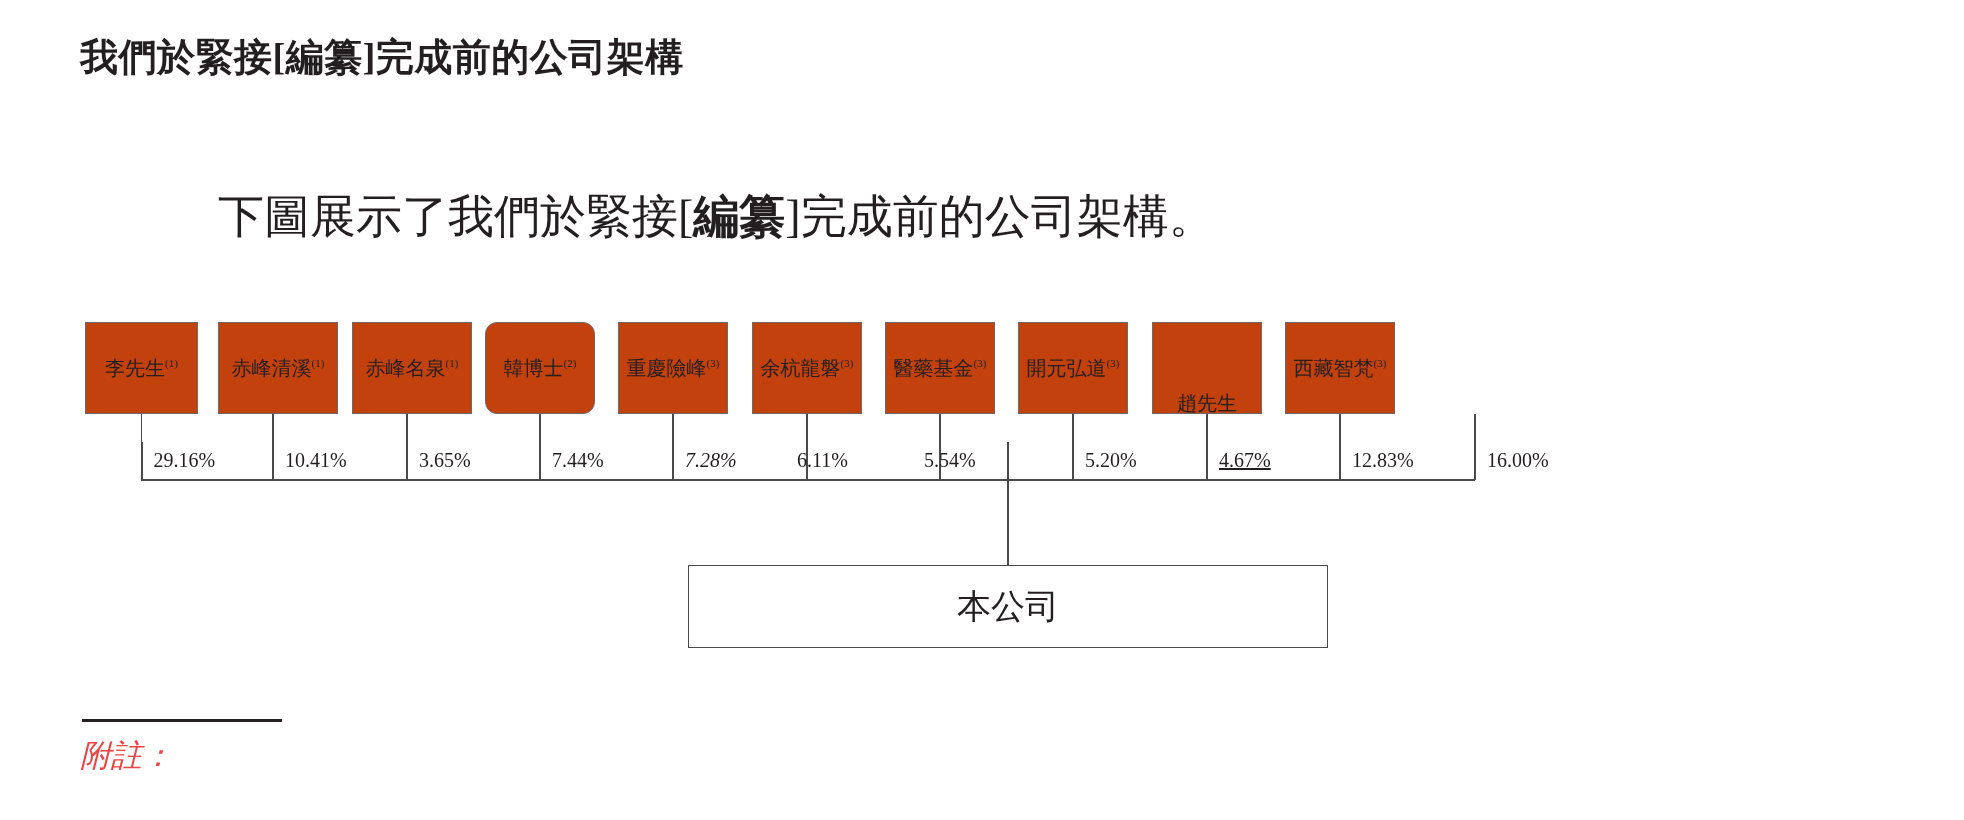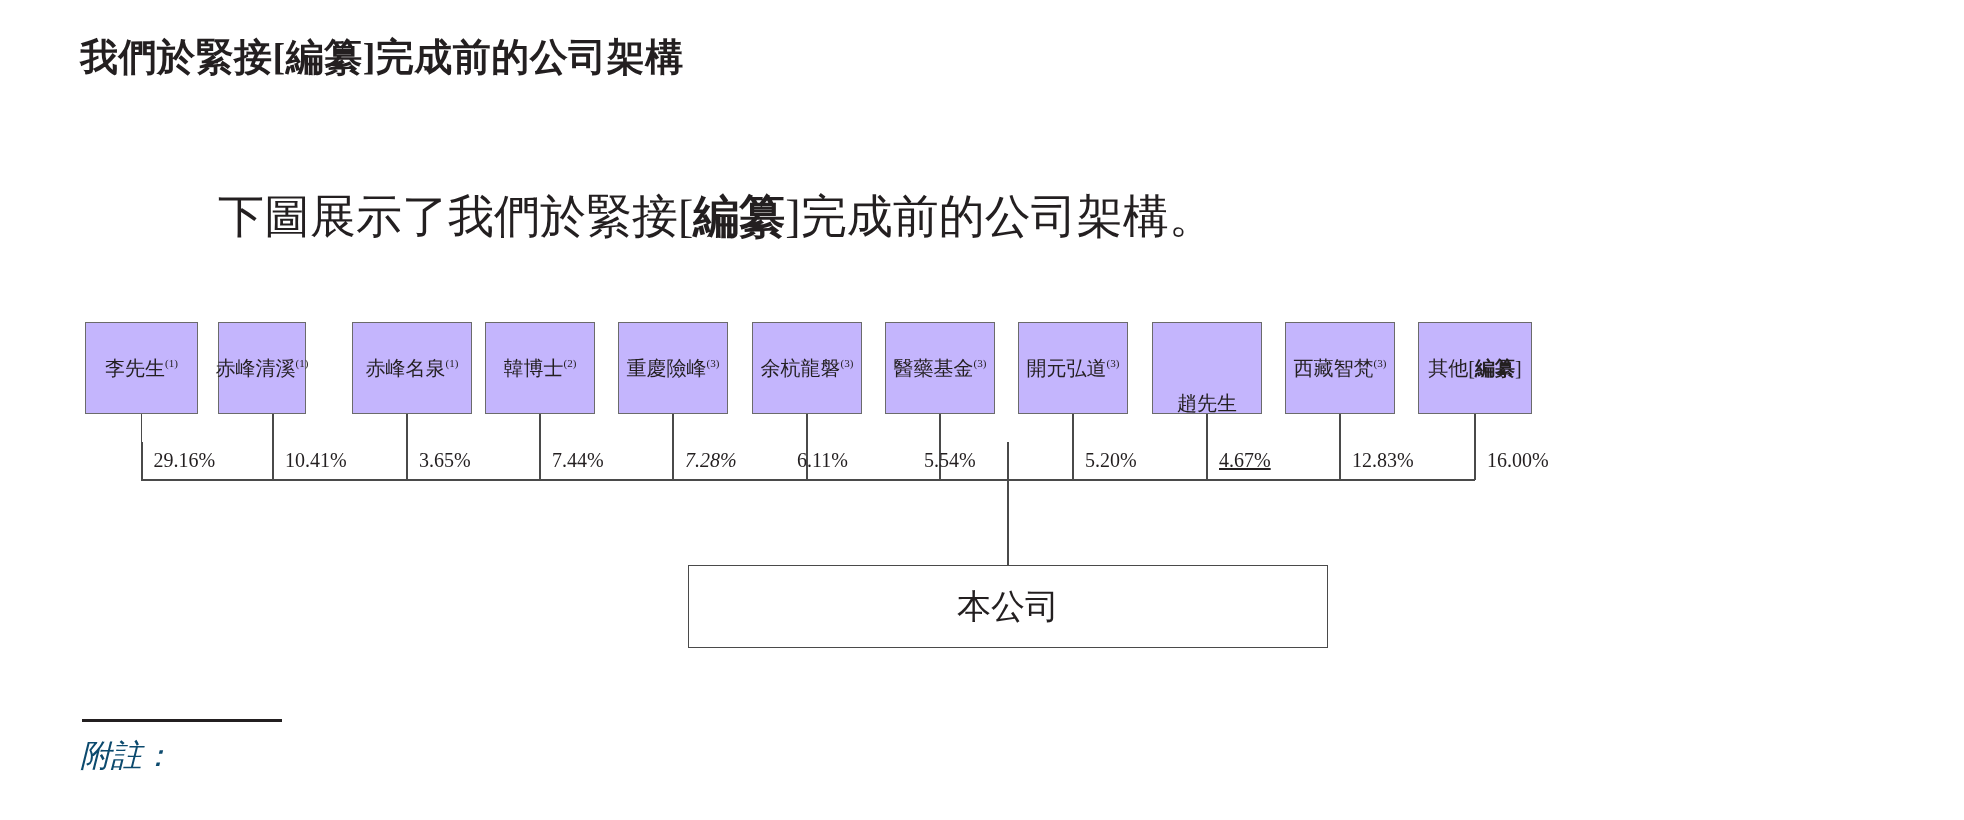--- a/index.html
+++ b/index.html
@@ -20,21 +20,21 @@
     position:absolute;left:218px;top:186px;
     font-size:46px;color:#231f20;white-space:nowrap;
   }
   .intro-para b{font-weight:bold;}
 
   
   .chart{position:absolute;left:0;top:0;width:1964px;height:820px;}
 
   .sh-box{
     position:absolute;top:322px;height:92px;
-    border:1.6px solid #6b6b6b;background:#c4b5fd;
+    border:1.6px solid #6b6b6b;background:#c2410c;
     box-sizing:border-box;
     display:flex;align-items:center;justify-content:center;
   }
   .sh-label{
     font-size:20px;color:#231f20;white-space:nowrap;line-height:1;
   }
   .sh-label sup{font-size:11px;vertical-align:super;}
   .sh-label b{font-weight:bold;}
 
   
@@ -69,21 +69,21 @@
     display:flex;align-items:center;justify-content:center;
   }
   .company-label{font-size:34px;color:#231f20;line-height:1;}
 
   
   .foot-rule{
     position:absolute;left:82px;top:719px;width:200px;height:3px;background:#231f20;
   }
   .foot-note{
     position:absolute;left:80px;top:735px;
-    font-size:31px;font-style:italic;color:#0c4a6e;white-space:nowrap;
+    font-size:31px;font-style:italic;color:#ef4444;white-space:nowrap;
   }
 </style>
 </head>
 <body>
 
 <div class="page">
 
   <div class="page-title">我們於緊接[編纂]完成前的公司架構</div>
 
   <div class="intro-para"><span>下圖展示了我們於緊接[</span><b>編纂</b><span>]完成前的公司架構。</span></div>
@@ -94,35 +94,35 @@
     <div class="company-box">
       <span class="company-label">本公司</span>
     </div>
   <div class="sh-box" style="left: 85px; width: 113px;">
         <span class="sh-label">李先生<sup>(1)</sup></span>
       </div>
       <div class="stub" style="left: 140.7px;"></div>
       <div class="divider" style="left: 140.7px;"></div>
       <div class="bus-seg" style="left: 141.5px; width: 131.5px;"></div>
       <div class="pct" style="left: 153.5px;">29.16%</div>
-      <div class="sh-box" style="left: 218px; width: 88px;">
+      <div class="sh-box" style="left: 218px; width: 120px;">
         <span class="sh-label">赤峰清溪<sup>(1)</sup></span>
       </div>
       <div class="stub" style="left: 272.2px;"></div>
       <div class="divider" style="left: 272.2px;"></div>
       <div class="bus-seg" style="left: 273px; width: 134px;"></div>
       <div class="pct" style="left: 285px;">10.41%</div>
       <div class="sh-box" style="left: 352px; width: 120px;">
         <span class="sh-label">赤峰名泉<sup>(1)</sup></span>
       </div>
       <div class="stub" style="left: 406.2px;"></div>
       <div class="divider" style="left: 406.2px;"></div>
       <div class="bus-seg" style="left: 407px; width: 133px;"></div>
       <div class="pct" style="left: 419px;">3.65%</div>
-      <div class="sh-box" style="left: 485px; width: 110px;">
+      <div class="sh-box" style="left: 485px; width: 110px; border-radius: 12px;">
         <span class="sh-label">韓博士<sup>(2)</sup></span>
       </div>
       <div class="stub" style="left: 539.2px;"></div>
       <div class="divider" style="left: 539.2px;"></div>
       <div class="bus-seg" style="left: 540px; width: 133px;"></div>
       <div class="pct" style="left: 552px;">7.44%</div>
       <div class="sh-box" style="left: 618px; width: 110px;">
         <span class="sh-label">重慶險峰<sup>(3)</sup></span>
       </div>
       <div class="stub" style="left: 672.2px;"></div>
@@ -157,23 +157,20 @@
       <div class="divider" style="left: 1206.2px;"></div>
       <div class="bus-seg" style="left: 1207px; width: 133px;"></div>
       <div class="pct" style="left: 1219px; text-decoration: underline;">4.67%</div>
       <div class="sh-box" style="left: 1285px; width: 110px;">
         <span class="sh-label">西藏智梵<sup>(3)</sup></span>
       </div>
       <div class="stub" style="left: 1339.2px;"></div>
       <div class="divider" style="left: 1339.2px;"></div>
       <div class="bus-seg" style="left: 1340px; width: 135px;"></div>
       <div class="pct" style="left: 1352px;">12.83%</div>
-      <div class="sh-box" style="left: 1418px; width: 114px;">
-        <span class="sh-label">其他[<b>編纂</b>]</span>
-      </div>
       <div class="stub" style="left: 1474.2px;"></div>
       <div class="divider" style="left: 1474.2px;"></div>
       <div class="pct" style="left: 1487px;">16.00%</div>
       <div class="bus-seg" style="left: 141px; width: 0.5px;"></div>
       <div class="divider" style="left: 141px;"></div>
     </div>
 
   <div class="foot-rule"></div>
   <div class="foot-note">附註：</div>
 

